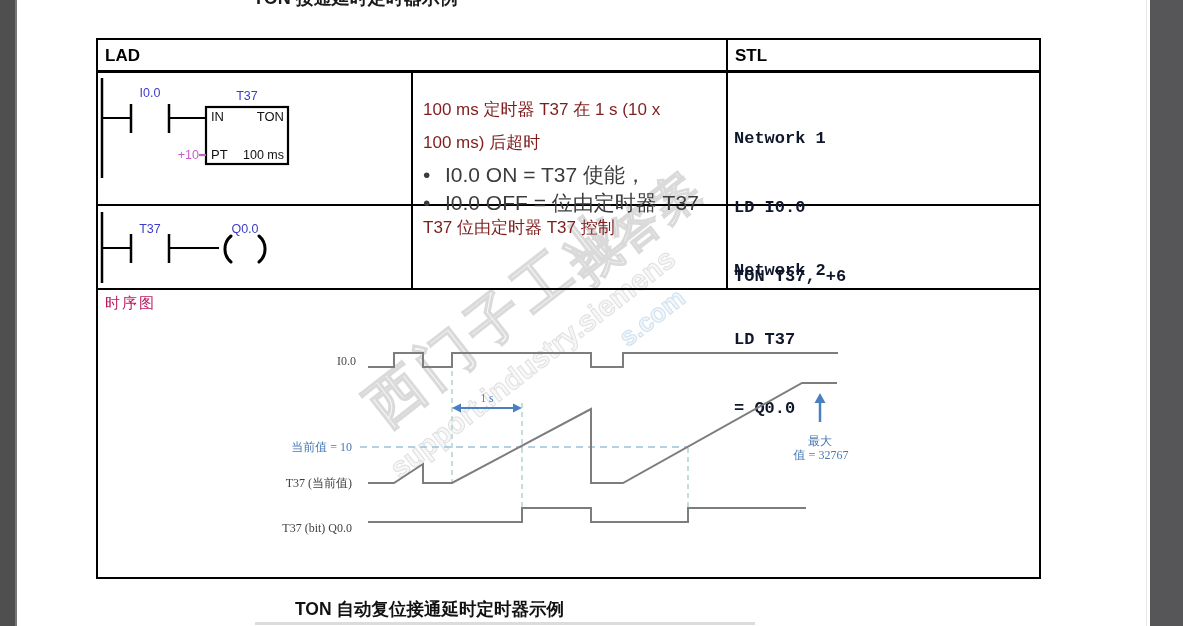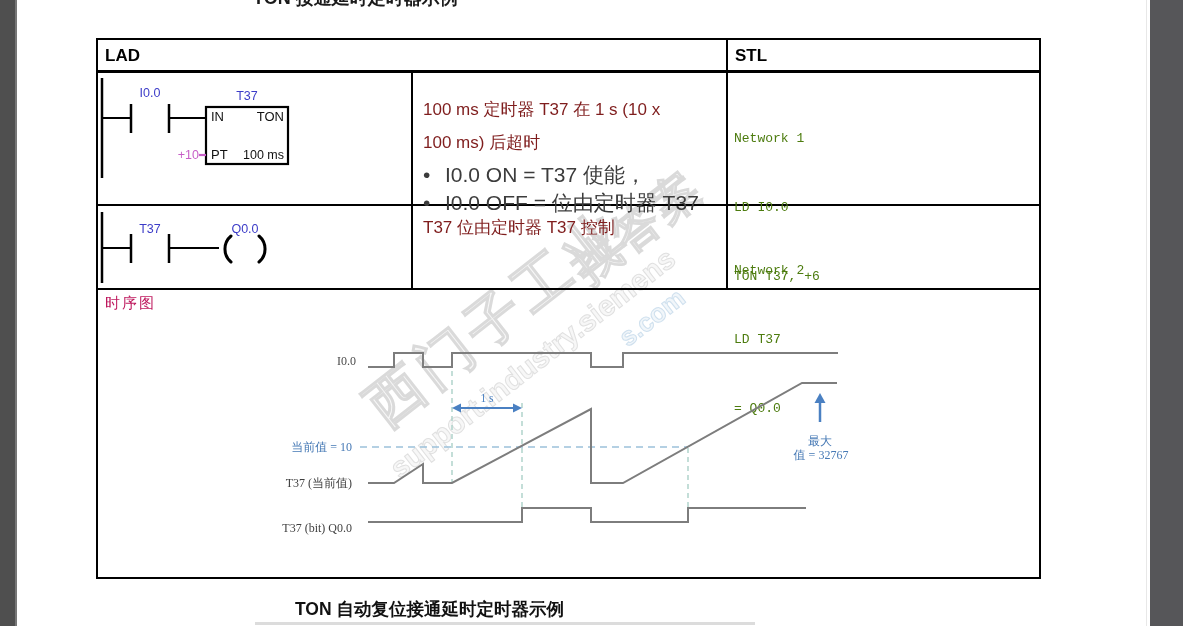--- a/index.html
+++ b/index.html
@@ -42,21 +42,21 @@
   .vline-stl{left:628px;top:0;height:248px;}
 
   .desc{position:absolute;color:#7f1d1d;font-size:17px;}
   .desc-p{left:325px;top:53px;width:302px;line-height:33px;}
   .bullet-row{position:absolute;left:325px;width:300px;font-size:21px;color:#3c3c3c;}
   .b1{top:121px;} .b2{top:149px;}
   .bullet-glyph{display:inline-block;width:22px;color:#3c3c3c;}
   .desc-r2{left:325px;top:176px;width:300px;}
 
   .stl-block{position:absolute;left:636px;font-family:"Liberation Mono","DejaVu Sans Mono",monospace;
-             font-weight:normal;font-size:13px;line-height:23px;color:#4d7c0f;white-space:pre;}
+             font-weight:bold;font-size:17px;line-height:23px;color:#0f172a;white-space:pre;}
   .stl-1{top:41px;} .stl-2{top:173px;}
 
   .diagram-title{position:absolute;left:7px;top:254px;font-size:15px;color:#be185d;
                  font-family:"Liberation Serif",serif;letter-spacing:2px;}
 
   .lad-svg{position:absolute;left:0;}
   .lad1{top:32px;} .lad2{top:166px;}
   .diag-svg{position:absolute;left:0;top:250px;}
 
   .caption{position:absolute;left:255px;top:597px;font-size:17.5px;font-weight:bold;color:#111;z-index:3;margin-left:40px;}

